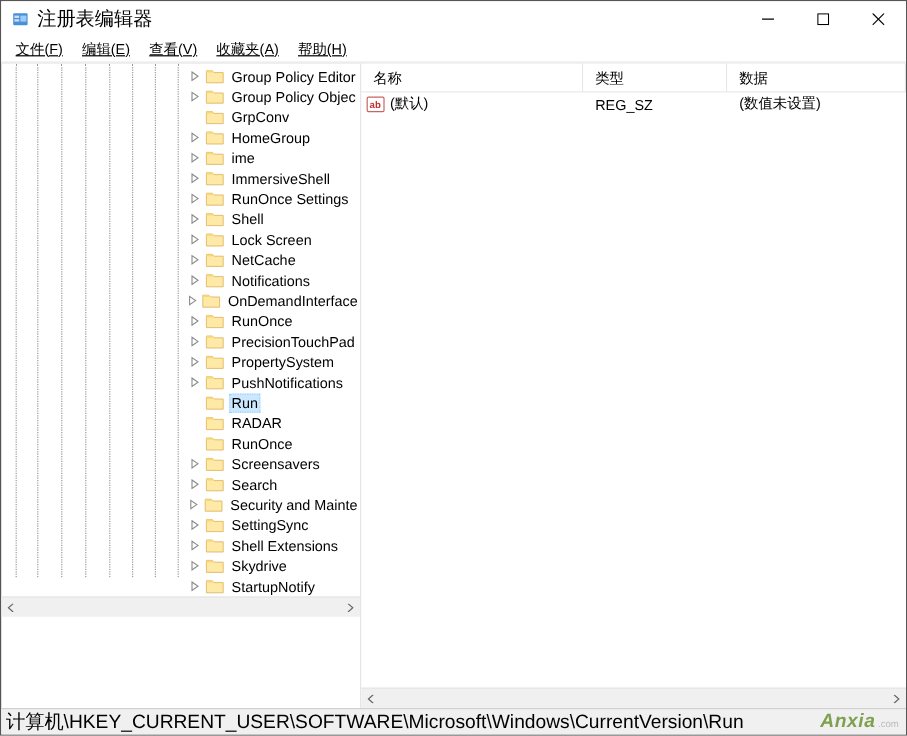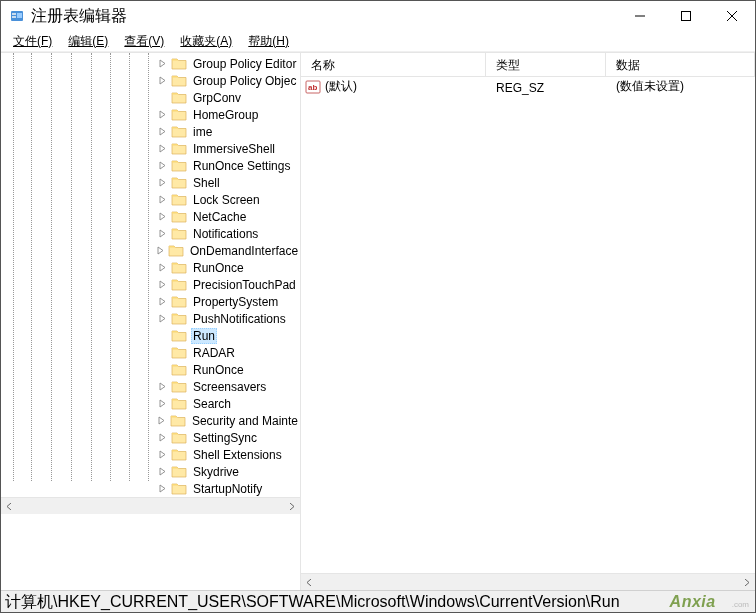--- a/index.html
+++ b/index.html
@@ -44,21 +44,21 @@
 .cell.c1 { display: flex; align-items: center; padding-left: 4px; }
 .reg-icon { width: 16px; height: 16px; margin-right: 4px; flex-shrink: 0; }
 
 .hscroll { height: 17px; background: #f0f0f0; border-top: 1px solid #e5e5e5; display: flex; align-items: center; }
 .hscroll .arrow { width: 17px; height: 17px; display: flex; align-items: center; justify-content: center; }
 .hscroll .track { flex: 1; height: 100%; }
 
 .statusbar { height: 23px; display: flex; align-items: center; padding-left: 4px; background: #f0f0f0; border-top: 1px solid #d0d0d0; font-size: 16px; }
 
 .watermark { position: absolute; right: 6px; bottom: 1px; font-size: 16px; font-style: italic; font-weight: bold; color: #7fa050; letter-spacing: 0.5px; pointer-events: none; font-family: Arial, sans-serif; }
-.watermark .sm { font-size: 8px; color: #bbb; font-weight: normal; font-style: normal; letter-spacing: 0; margin-left: 16px; }
+.watermark .sm { font-size: 8px; color: #bbb; font-weight: normal; font-style: normal; letter-spacing: 0; margin-left: 2px; }
 </style>
 </head>
 <body>
 
 <div class="titlebar">
   <span class="icon">
     <svg viewBox="0 0 16 16">
         <rect x="2" y="3" width="12" height="10" fill="#4a90d9" rx="1"></rect>
         <rect x="3" y="5" width="4" height="2" fill="#cde"></rect>
         <rect x="3" y="8" width="4" height="2" fill="#cde"></rect>

